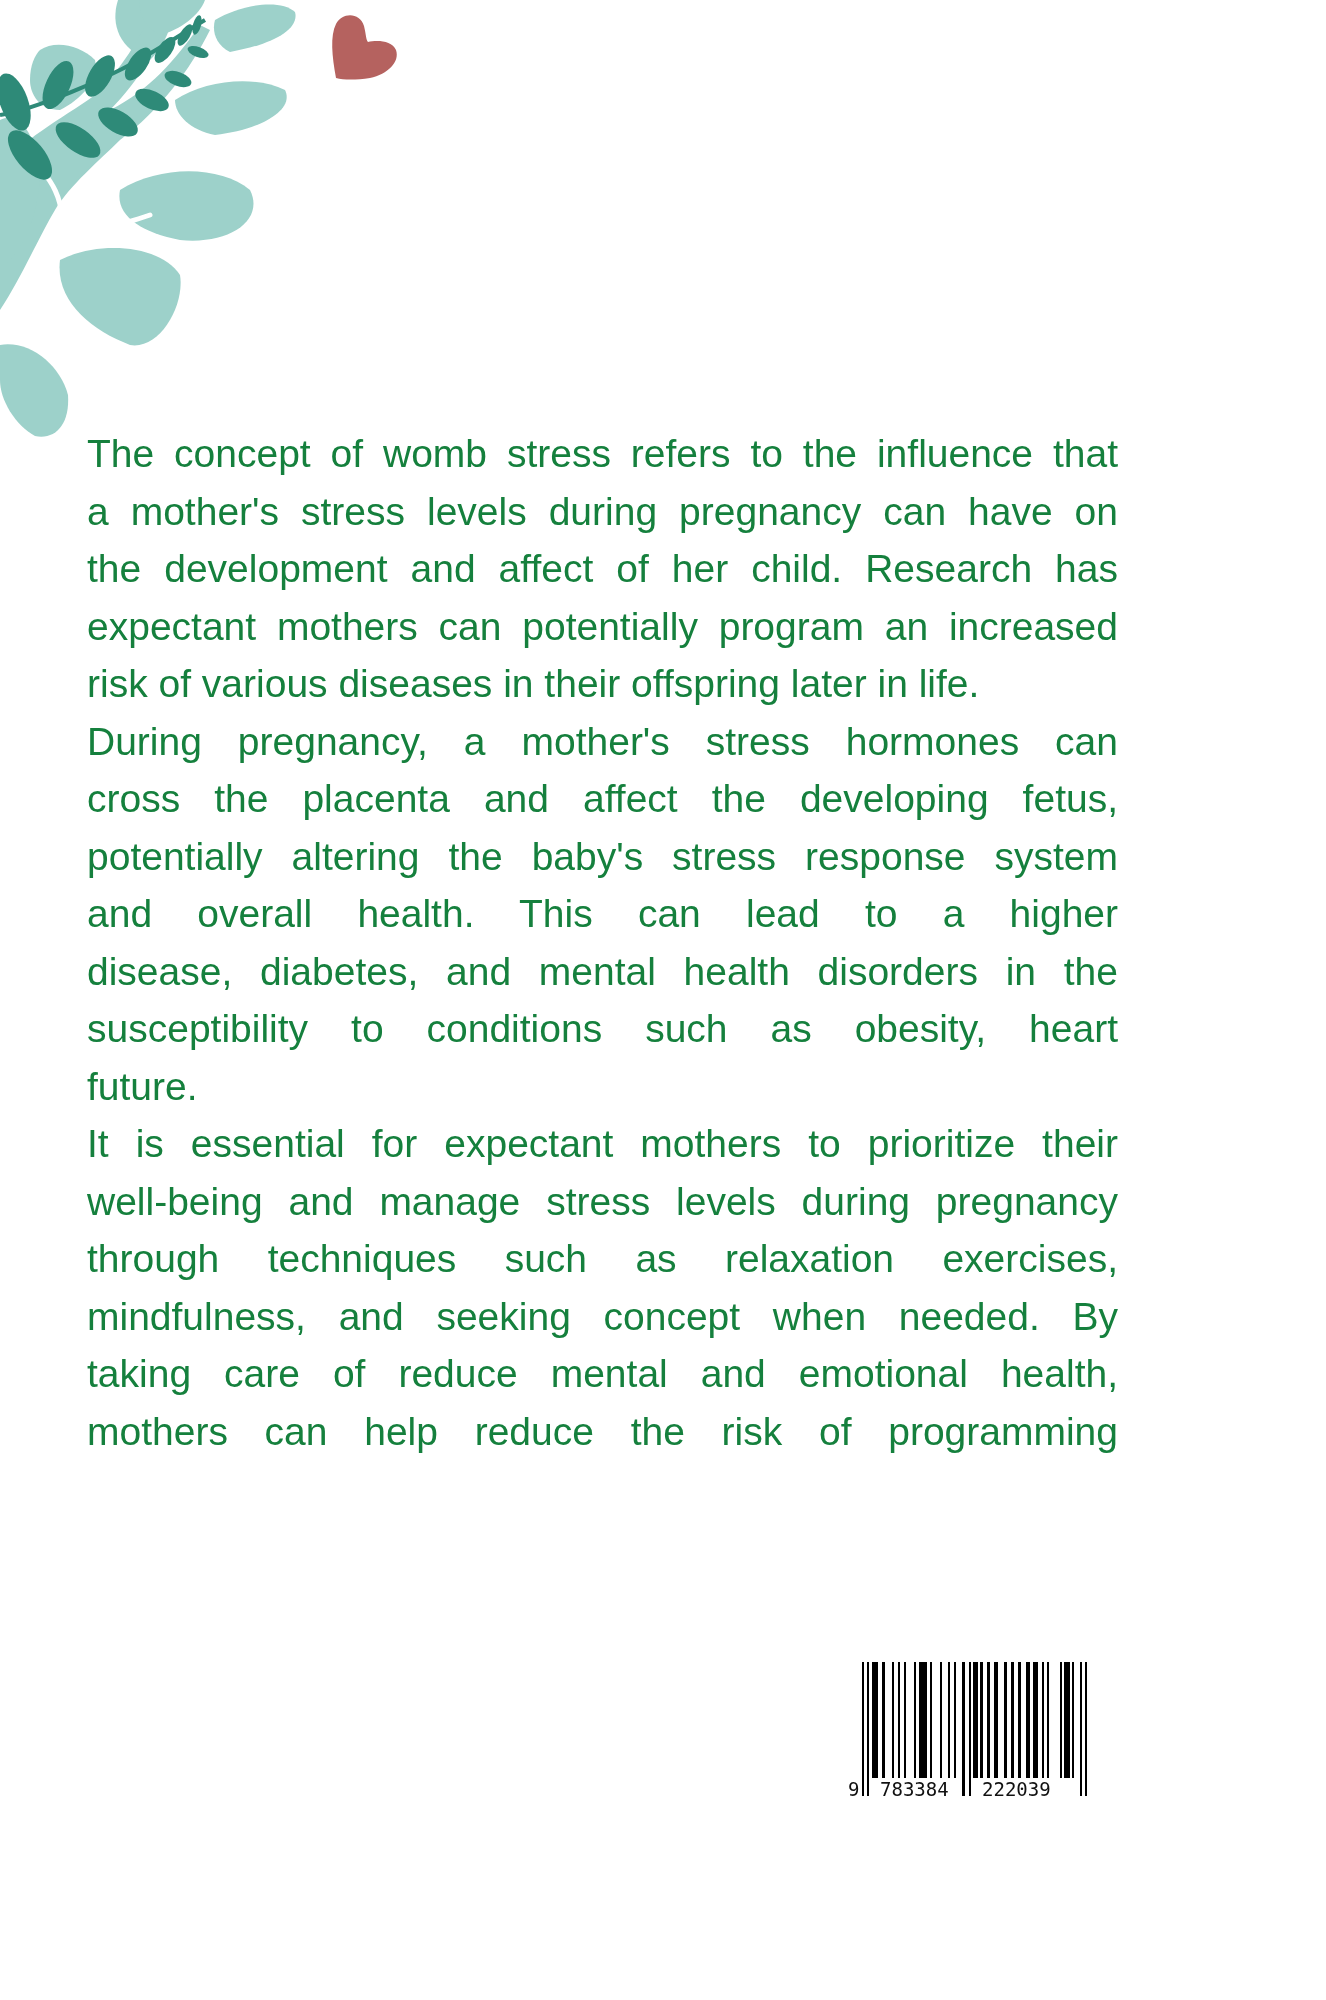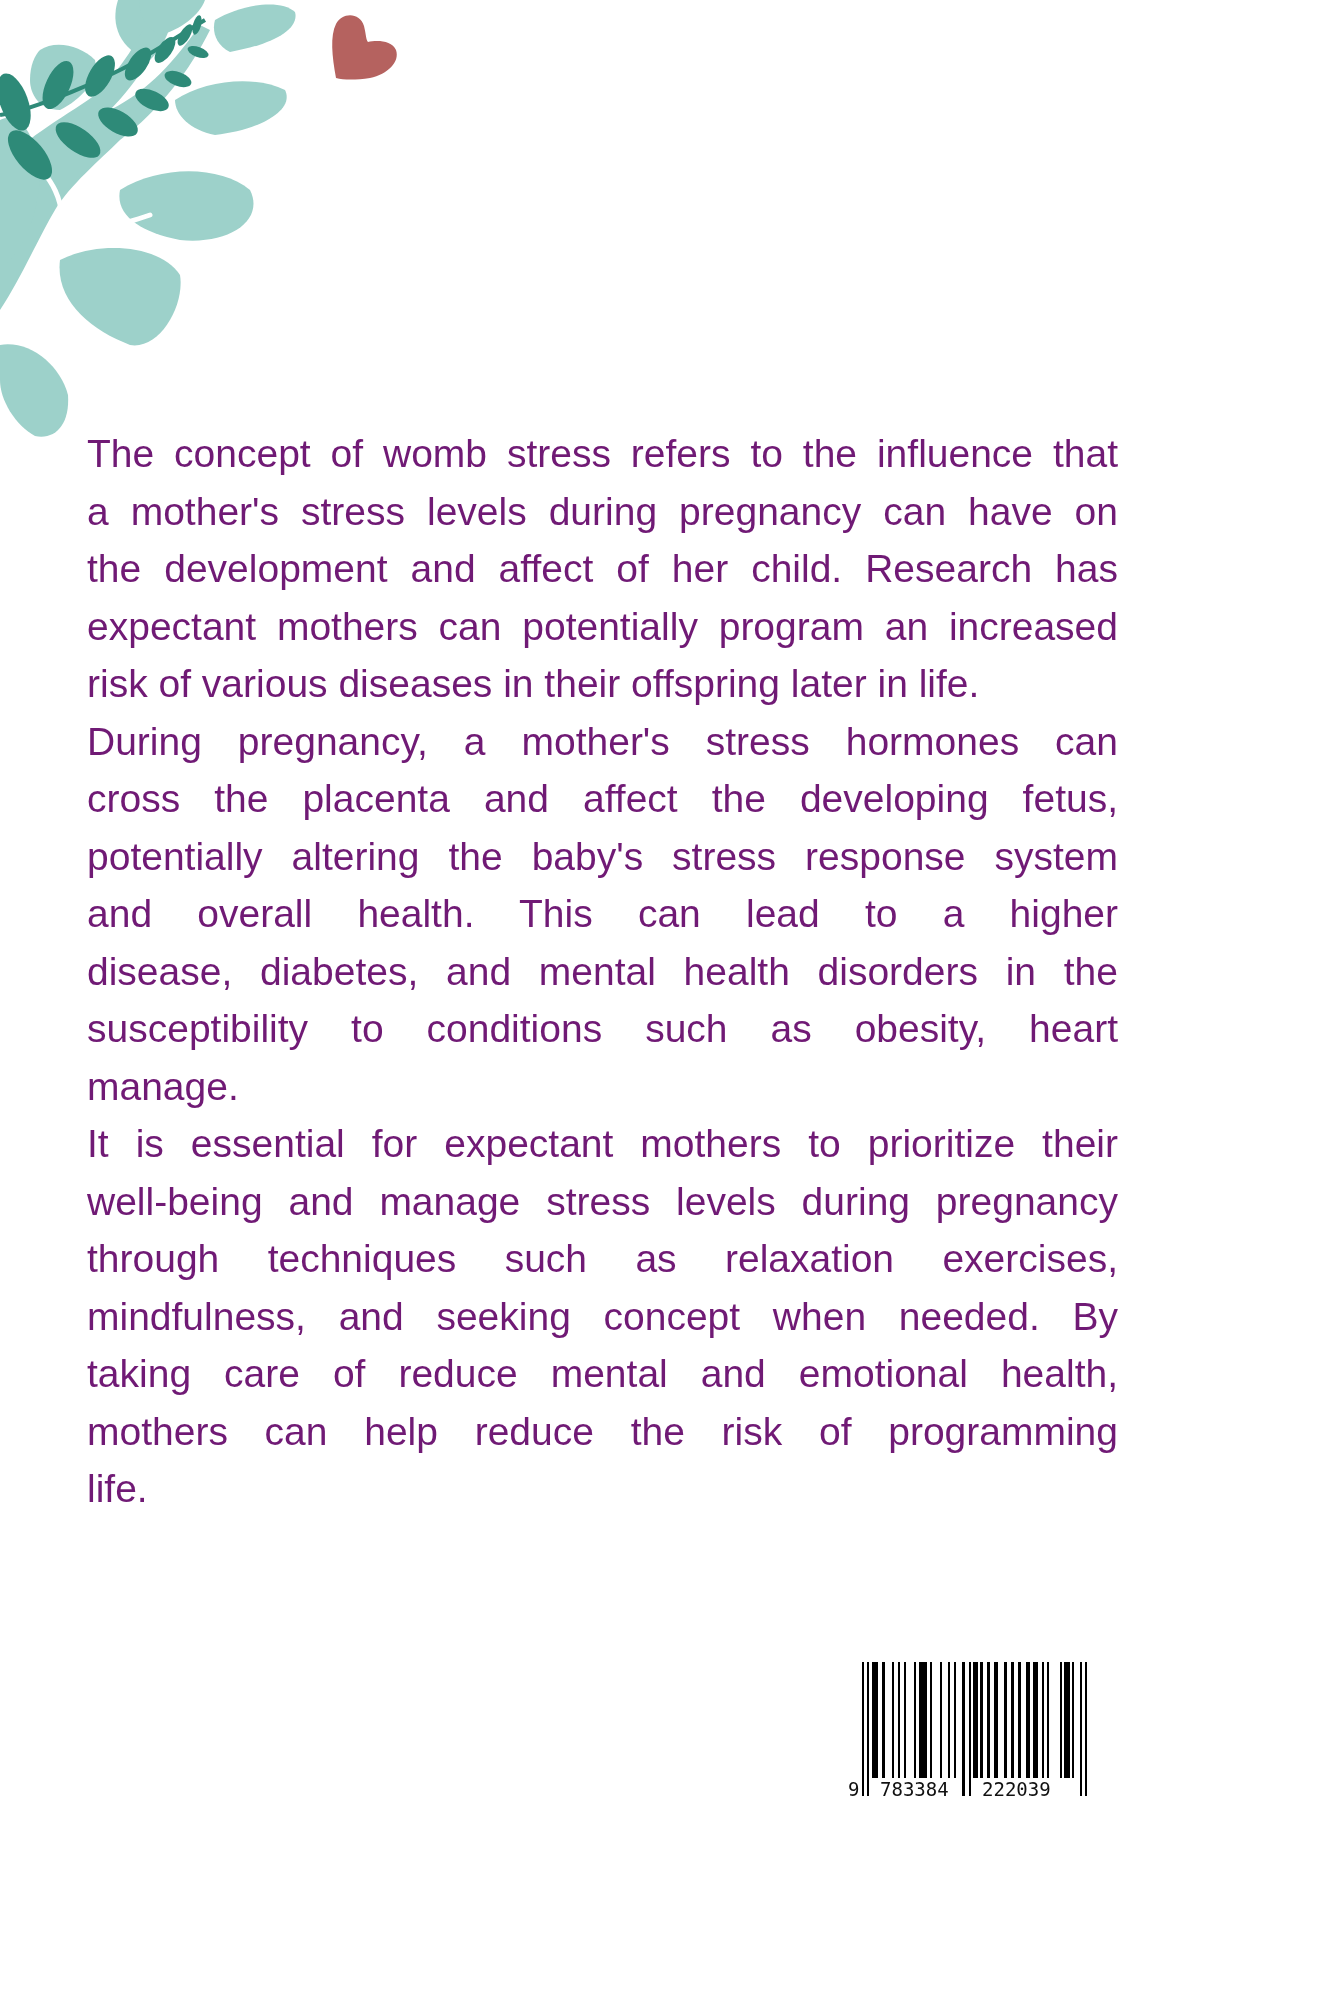--- a/index.html
+++ b/index.html
@@ -2,21 +2,21 @@
 <html><head>
 <meta charset="utf-8">
 <style>
   html, body { margin: 0; padding: 0; background: #ffffff; }
   body { width: 1326px; height: 2000px; position: relative; overflow: hidden; }
   .decor { position: absolute; left: 0; top: 0; width: 420px; height: 440px; }
   .heart { position: absolute; left: 326px; top: 6px; width: 78px; height: 76px; }
   .content {
     position: absolute; left: 87px; top: 425px; width: 1031px;
     font-family: "Liberation Sans", sans-serif; font-size: 39px;
-    line-height: 57.5px; color: #701a75;
+    line-height: 57.5px; color: #15803d;
   }
   .line { display: block; white-space: nowrap; text-align: justify; text-align-last: justify; }
   .line.last { text-align-last: left; }
   .barcode { position: absolute; left: 848px; top: 1660px; width: 250px; height: 140px; }
   .barcode svg { display: block; }
   .bc-text { font-family: "DejaVu Sans Mono", monospace; font-size: 19px; fill: #111; }
 </style>
 </head>
 <body>
 
@@ -72,30 +72,29 @@
     <span class="line">expectant mothers can potentially program an increased</span>
     <span class="line last">risk of various diseases in their offspring later in life.</span>
   </div>
   <div class="paragraph">
     <span class="line">During pregnancy, a mother's stress hormones can</span>
     <span class="line">cross the placenta and affect the developing fetus,</span>
     <span class="line">potentially altering the baby's stress response system</span>
     <span class="line">and overall health. This can lead to a higher</span>
     <span class="line">disease, diabetes, and mental health disorders in the</span>
     <span class="line">susceptibility to conditions such as obesity, heart</span>
-    <span class="line last">manage.</span>
+    <span class="line last">future.</span>
   </div>
   <div class="paragraph">
     <span class="line">It is essential for expectant mothers to prioritize their</span>
     <span class="line">well-being and manage stress levels during pregnancy</span>
     <span class="line">through techniques such as relaxation exercises,</span>
     <span class="line">mindfulness, and seeking concept when needed. By</span>
     <span class="line">taking care of reduce mental and emotional health,</span>
     <span class="line">mothers can help reduce the risk of programming</span>
-    <span class="line last">life.</span>
   </div>
 </div>
 
 <div class="barcode">
   <svg width="250" height="140" viewBox="0 0 250 140" xmlns="http://www.w3.org/2000/svg">
     <g fill="#000">
 
       <rect x="14" y="2" width="2" height="134"></rect>
       <rect x="19" y="2" width="2" height="134"></rect>
 

